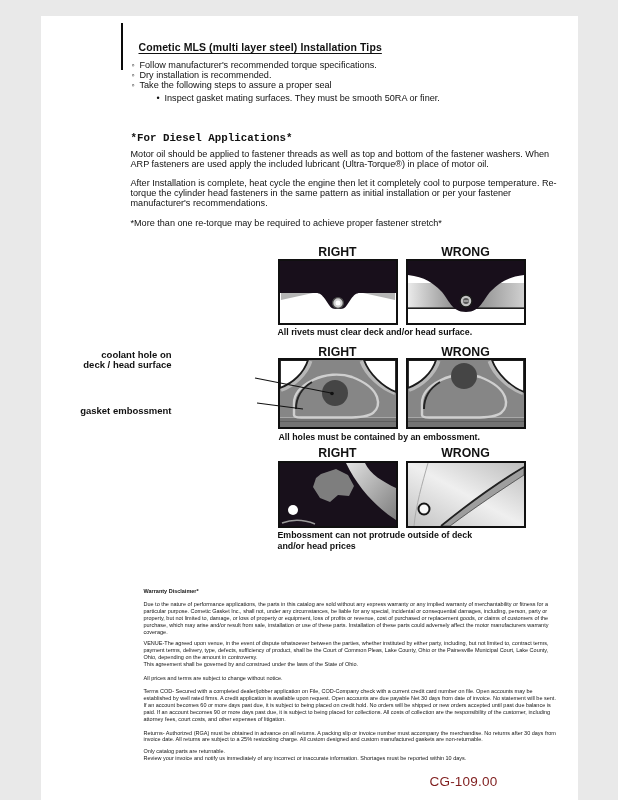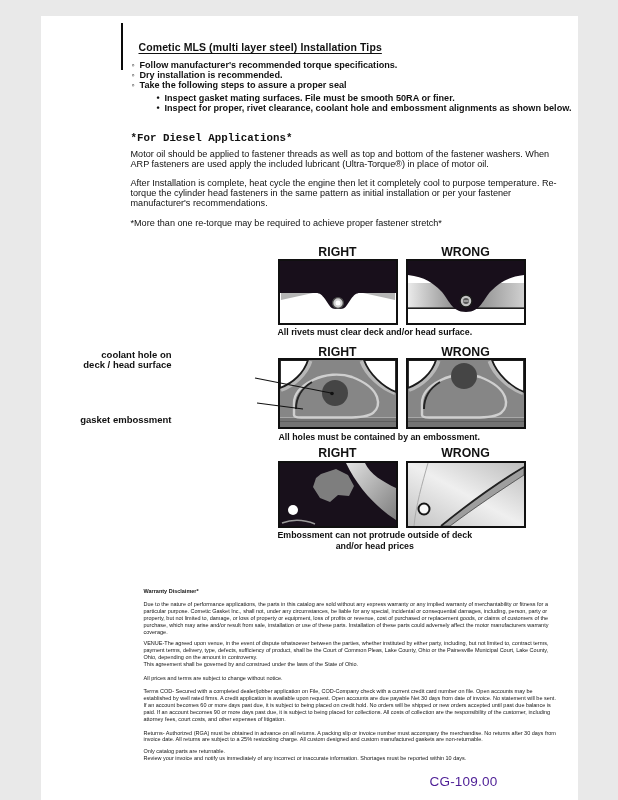--- a/index.html
+++ b/index.html
@@ -9,70 +9,69 @@
   }
   .abs{position:absolute;margin:0;}
 
   .left-tick{left:80px;top:7px;width:2.5px;height:47px;background:#0a0a0a;}
 
   .title{
     left:98px;top:25px;font-size:10.5px;font-weight:bold;letter-spacing:.1px;
     text-decoration:underline;text-underline-offset:2px;
   }
 
-  .tips{left:91px;top:44px;font-size:9.1px;line-height:10px;width:440px;font-weight:bold;}
+  .tips{left:91px;top:44px;font-size:9.1px;line-height:10px;width:440px;}
   .tip{position:relative;padding-left:8px;}
   .tip.l1::before{content:"◦";position:absolute;left:0;top:-0.5px;font-size:9px;}
   .tip.l2{margin-left:25px;}
   .tip.l2::before{content:"•";position:absolute;left:0;top:-0.5px;font-size:9px;}
   .tip.gap{margin-top:3px;}
 
   .d-head{left:90px;top:116px;font-size:10.8px;font-weight:bold;font-family:Liberation Mono, monospace;}
   .d-para{left:90px;width:428px;font-size:9.1px;line-height:10px;}
   .p1{top:133px;} .p2{top:162px;} .pnote{top:202px;}
 
   .dg-label{width:120px;text-align:center;font-size:12.3px;font-weight:bold;}
   .r1l{top:229px;} .r2l{top:329px;} .r3l{top:430px;}
   .cleft{left:237px;} .cright{left:365px;}
 
   .dg-box{width:120px;border:2px solid #101010;box-sizing:border-box;background:#fff;overflow:hidden;}
   .r1b{top:243px;height:66px;} .r2b{top:342px;height:71px;} .r3b{top:445px;height:67px;}
   .dg-box svg{display:block;}
 
-  .dg-cap{font-size:8.8px;font-weight:bold;line-height:11px;text-align:center;}
+  .dg-cap{font-size:8.8px;font-weight:bold;line-height:11px;}
   .cap1{left:237px;top:311px;} .cap2{left:238px;top:416px;} .cap3{left:237px;top:514px;}
 
   .callout{right:406px;text-align:right;font-weight:bold;font-size:9.5px;line-height:10px;white-space:nowrap;}
-  .co1{top:334px;} .co2{top:399px;padding-left:24px;}
+  .co1{top:334px;} .co2{top:390px;padding-left:24px;}
   .leader-svg{left:0;top:330px;pointer-events:none;}
 
   .legal{left:103px;top:572px;width:414px;font-size:5.5px;line-height:6.9px;color:#151515;}
   .lg-h{font-weight:bold;margin:0 0 6px 0;}
   .lg-p{margin:0 0 6px 0;}
   .lg-p.mb5{margin-bottom:5px;}
   .lg-p.mb7{margin-bottom:7px;}
   .lg-p.tight{margin-bottom:0;}
 
-  .code{left:389px;top:758px;font-size:13.5px;letter-spacing:.2px;color:#4c1d95;}
+  .code{left:389px;top:758px;font-size:13.5px;letter-spacing:.2px;color:#7f1d1d;}
 </style>
 </head>
 <body>
 
 <div class="page">
 
   <div class="abs left-tick"></div>
 
   <div class="abs title">Cometic MLS (multi layer steel) Installation Tips</div>
 
   <div class="abs tips">
     <div class="tip l1">Follow manufacturer's recommended torque specifications.</div>
     <div class="tip l1">Dry installation is recommended.</div>
     <div class="tip l1">Take the following steps to assure a proper seal</div>
-    <div class="tip l2 gap">Inspect gasket mating surfaces.  File must be smooth 50RA or finer.</div>
-    <div class="tip l2">Inspect for proper, rivet clearance, coolant hole and embossment alignments as shown below.</div>
+    <div class="tip l2 gap">Inspect gasket mating surfaces.  They must be smooth 50RA or finer.</div>
   </div>
 
   <div class="abs d-head">*For Diesel Applications*</div>
   <div class="abs d-para p1">Motor oil should be applied to fastener threads as well as top and bottom of the fastener washers. When ARP fasteners are used apply the included lubricant (Ultra-Torque®) in place of motor oil.</div>
   <div class="abs d-para p2">After Installation is complete, heat cycle the engine then let it completely cool to purpose temperature. Re-torque the cylinder head fasteners in the same pattern as initial installation or per your fastener manufacturer's recommendations.</div>
   <div class="abs d-para pnote">*More than one re-torque may be required to achieve proper fastener stretch*</div>
 
   <div class="abs dg-label r1l cleft">RIGHT</div>
   <div class="abs dg-label r1l cright">WRONG</div>
 

